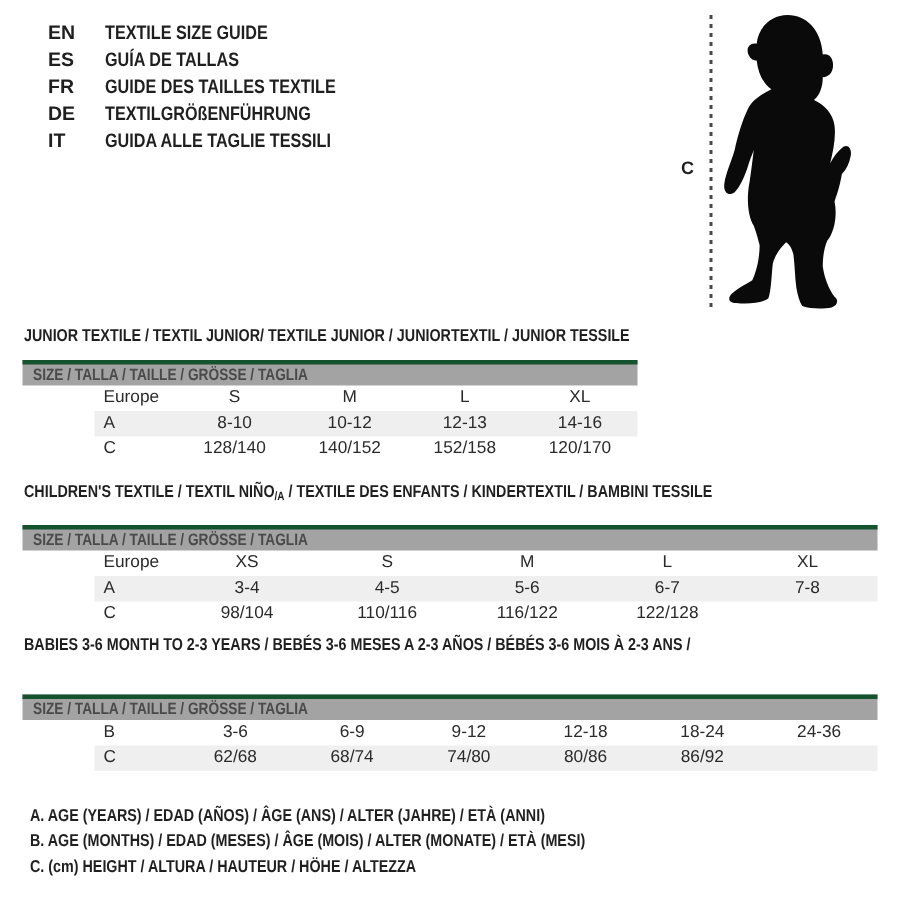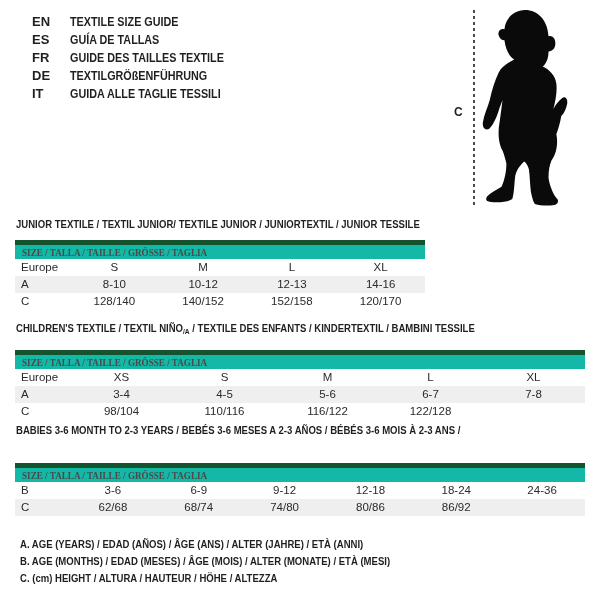--- a/index.html
+++ b/index.html
@@ -17,23 +17,23 @@
   .lang-code{width:38px;}
   
   .dash-line{left:473px;top:10px;width:2px;height:198px;
     background:repeating-linear-gradient(180deg,#4a4a4a 0 3px,transparent 3px 6px);}
   .fig-label{left:454px;top:105px;font-weight:700;font-size:12px;}
   
   .sec-title{font-weight:700;font-size:11.5px;line-height:13px;}
   .sub{font-size:8px;vertical-align:-2px;}
   
   .tbl{left:15px;}
-  .bar{height:14px;line-height:14px;background:#14b8a6;border-top:5px solid #14532d;
-    color:#4a4a4a;font-weight:700;font-size:11px;padding-left:7px;font-family:Liberation Serif, serif;}
-  .row{display:grid;height:17px;line-height:17px;font-size:11.5px;color:#2a2a2a;}
+  .bar{height:14px;line-height:14px;background:#a3a3a3;border-top:3px solid #14532d;
+    color:#4a4a4a;font-weight:700;font-size:11px;padding-left:7px;}
+  .row{display:grid;height:17px;line-height:17px;font-size:11.5px;color:#2a2a2a;margin-left:48px;}
   .t4{grid-template-columns:55px repeat(4,1fr);}
   .t5{grid-template-columns:55px repeat(5,1fr);}
   .t6{grid-template-columns:55px repeat(6,1fr);}
   .cell{text-align:center;}
   .rlabel{text-align:left;padding-left:6px;}
   .shaded{background:#efefef;}
   
   .foot{left:20px;top:536px;}
   .foot-line{height:17px;line-height:17px;font-weight:700;font-size:11.5px;}
   svg.baby{position:absolute;left:479px;top:7px;}

